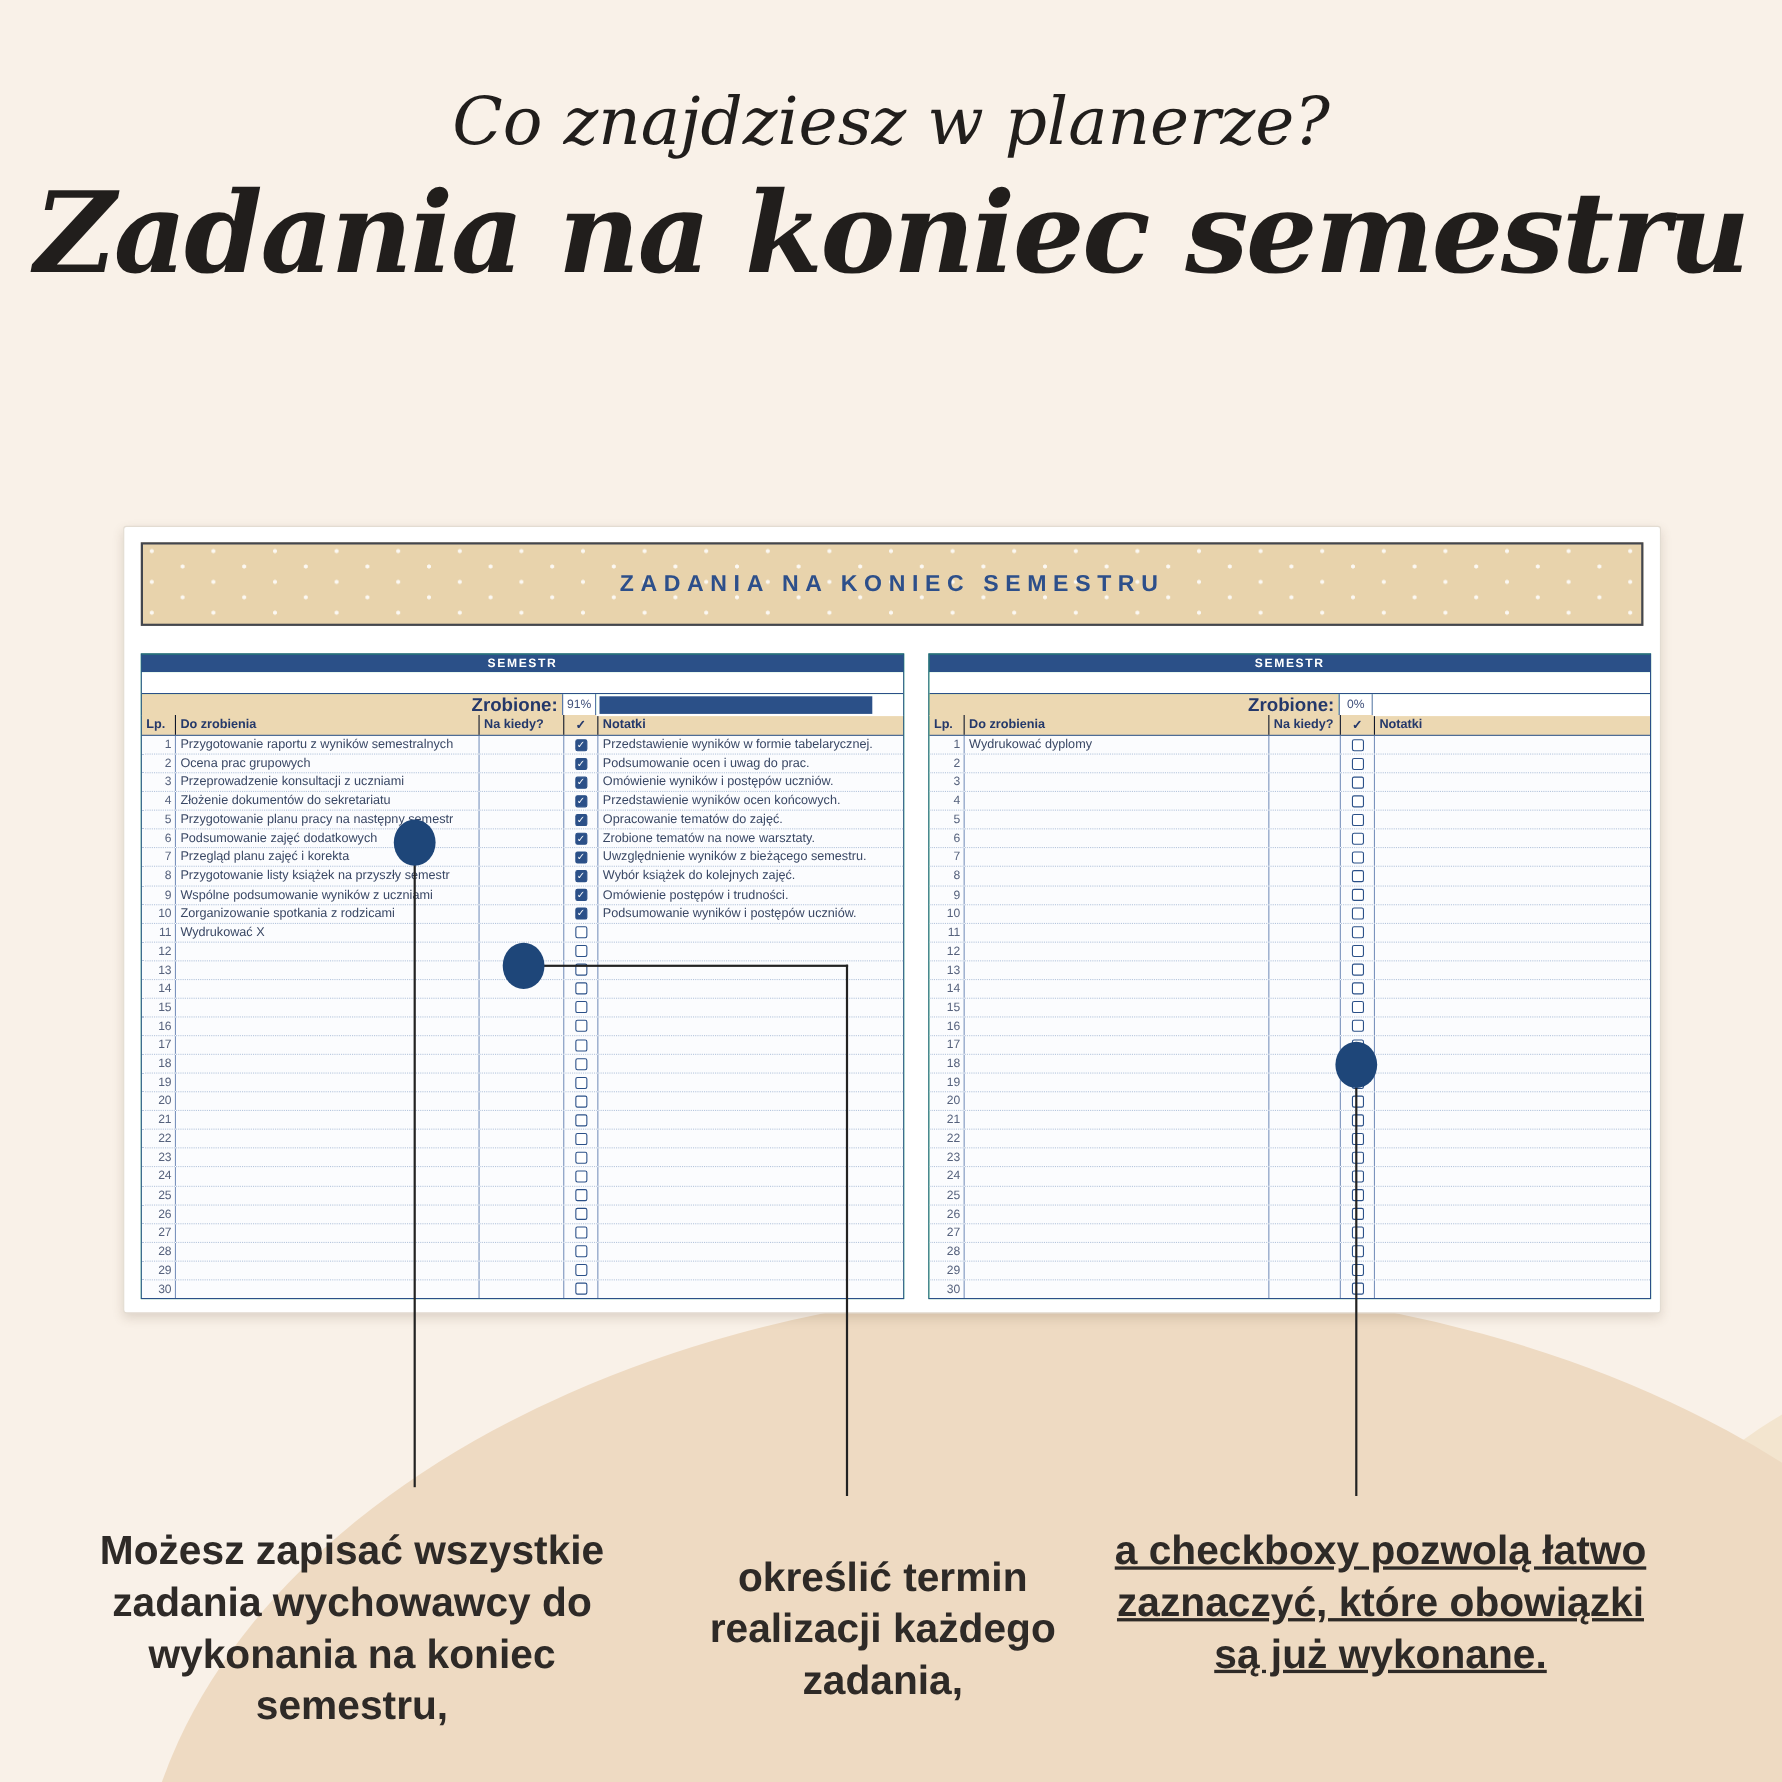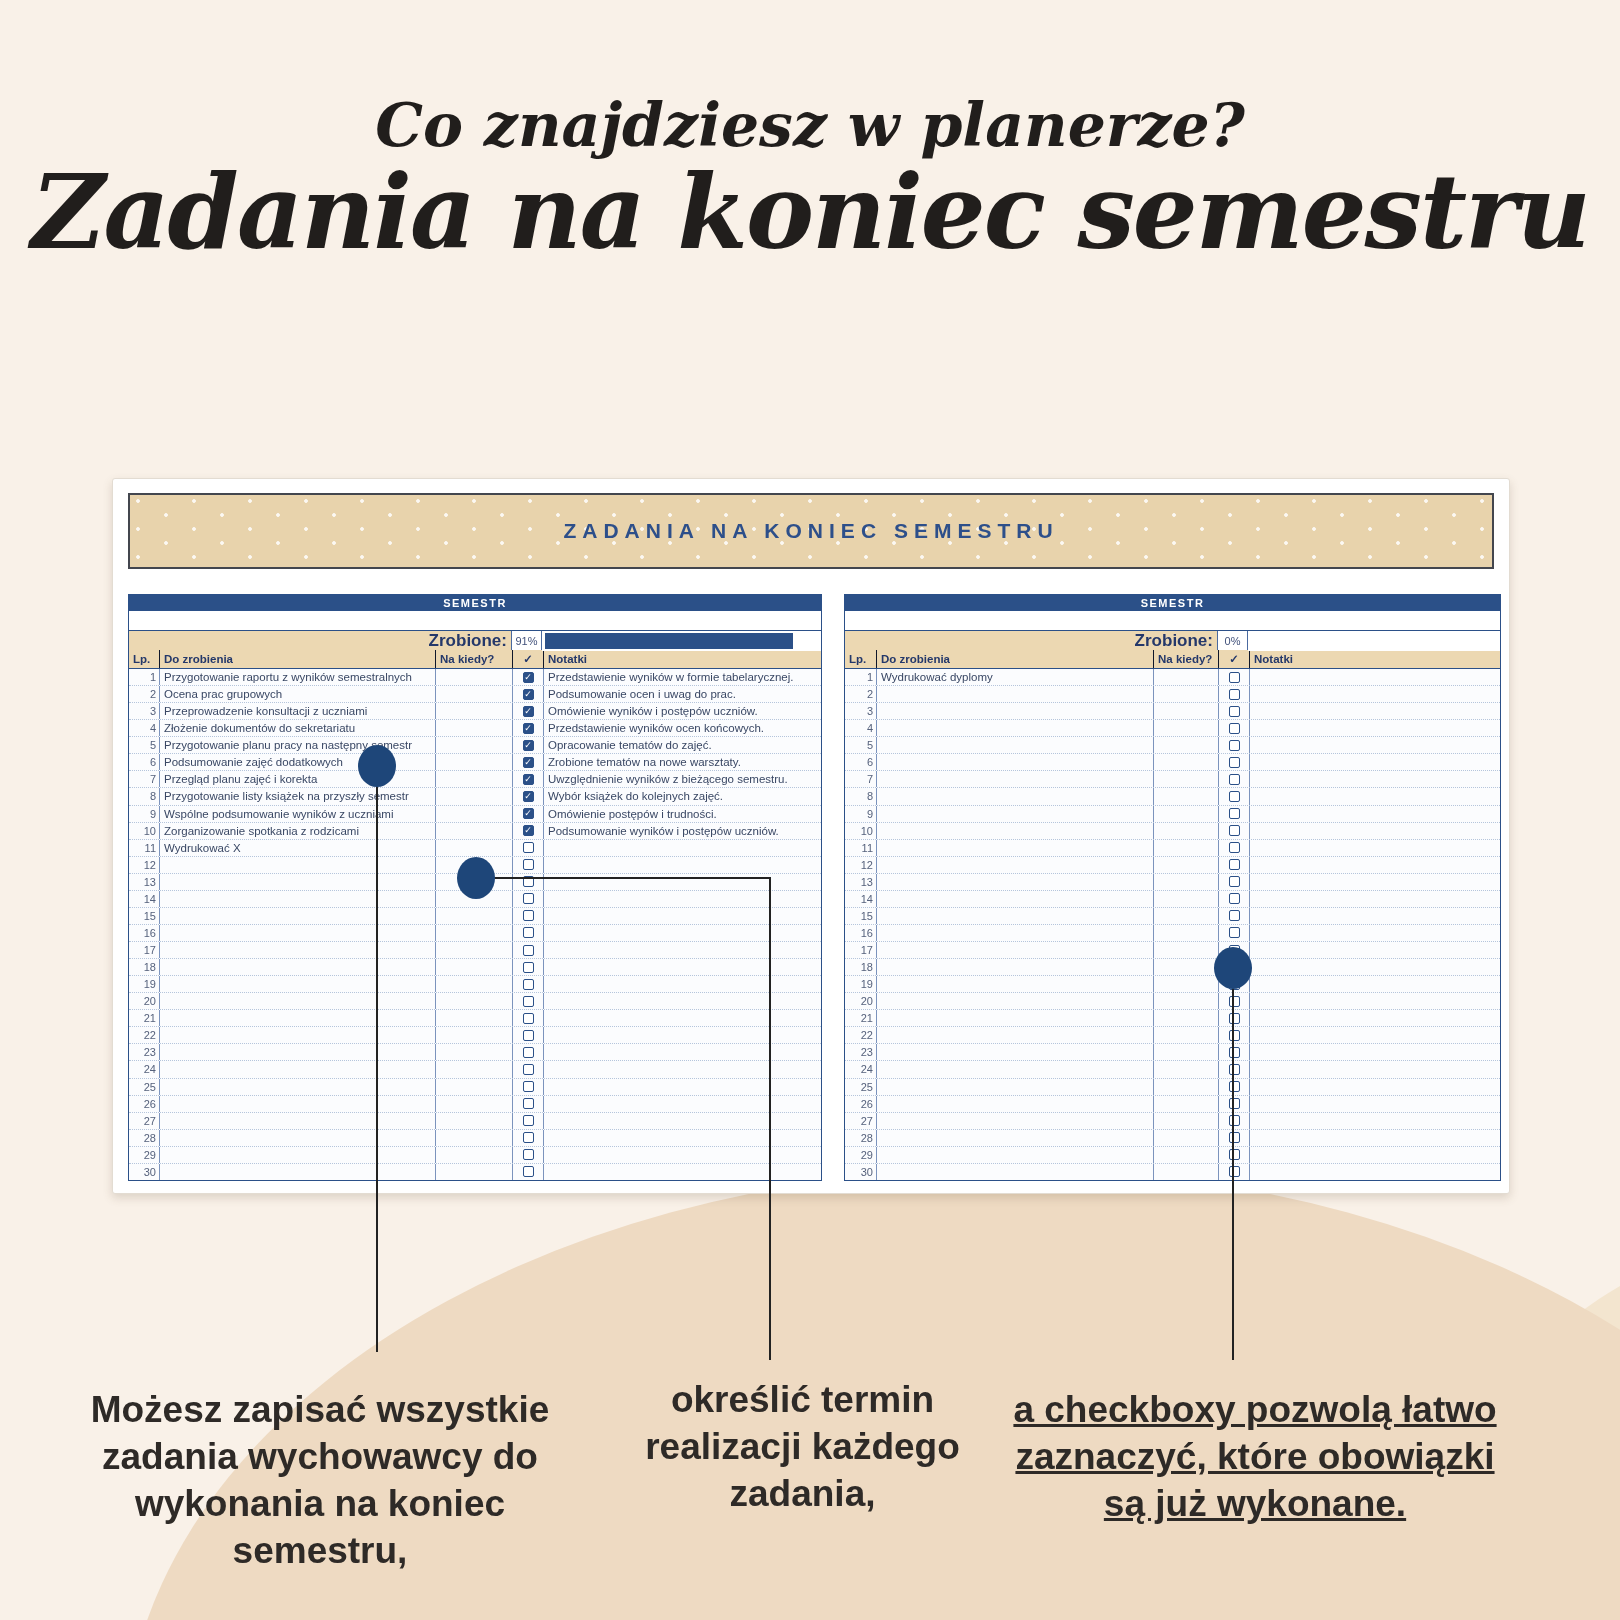--- a/index.html
+++ b/index.html
@@ -7,22 +7,22 @@
     width:1620px;height:1620px;position:relative;overflow:hidden;
     background:#f9f1e8;
     font-family:"Liberation Sans",sans-serif;
   }
   
   .blob{position:absolute;border-radius:50%;}
   .blob-corner{left:1430px;top:1235px;width:760px;height:760px;background:#f3e5cf;}
   .blob-main{left:124px;top:1168px;width:1770px;height:1170px;background:#eedac2;}
   
   .eyebrow{
-    position:absolute;top:90px;left:0;right:0;text-align:center;
-    font-family:"DejaVu Serif",serif;font-style:italic;font-weight:700;
+    position:absolute;top:76px;left:0;right:0;text-align:center;
+    font-family:"DejaVu Serif",serif;font-style:italic;font-weight:400;
     font-size:60px;color:#211e1c;letter-spacing:0px;
   }
   .main-title{
     position:absolute;top:152px;left:0;right:0;text-align:center;
     font-family:"DejaVu Serif",serif;font-style:italic;font-weight:700;
     font-size:102px;color:#211e1c;letter-spacing:-2px;
   }
   
   .card{
     position:absolute;left:112px;top:478px;width:1396px;height:714px;
@@ -82,21 +82,21 @@
   
   .cline{position:absolute;background:#222222;z-index:6;}
   .cdot{position:absolute;width:38px;height:42px;border-radius:50%;background:#1e4679;z-index:7;}
   
   .note-block{
     position:absolute;z-index:7;text-align:center;white-space:pre-line;
     font-size:37px;line-height:47px;font-weight:bold;color:#2e2a27;
     letter-spacing:0px;
   }
   .note-1{left:40px;top:1386px;width:560px;}
-  .note-2{left:615px;top:1376px;width:375px;text-align:center;}
+  .note-2{left:615px;top:1410px;width:375px;text-align:center;}
   .note-3{left:960px;top:1386px;width:590px;text-decoration:underline;}
 </style>
 </head>
 <body>
 
 <div class="blob blob-corner"></div>
 <div class="blob blob-main"></div>
 
 <div class="eyebrow">Co znajdziesz w planerze?</div>
 <div class="main-title">Zadania na koniec semestru</div>

